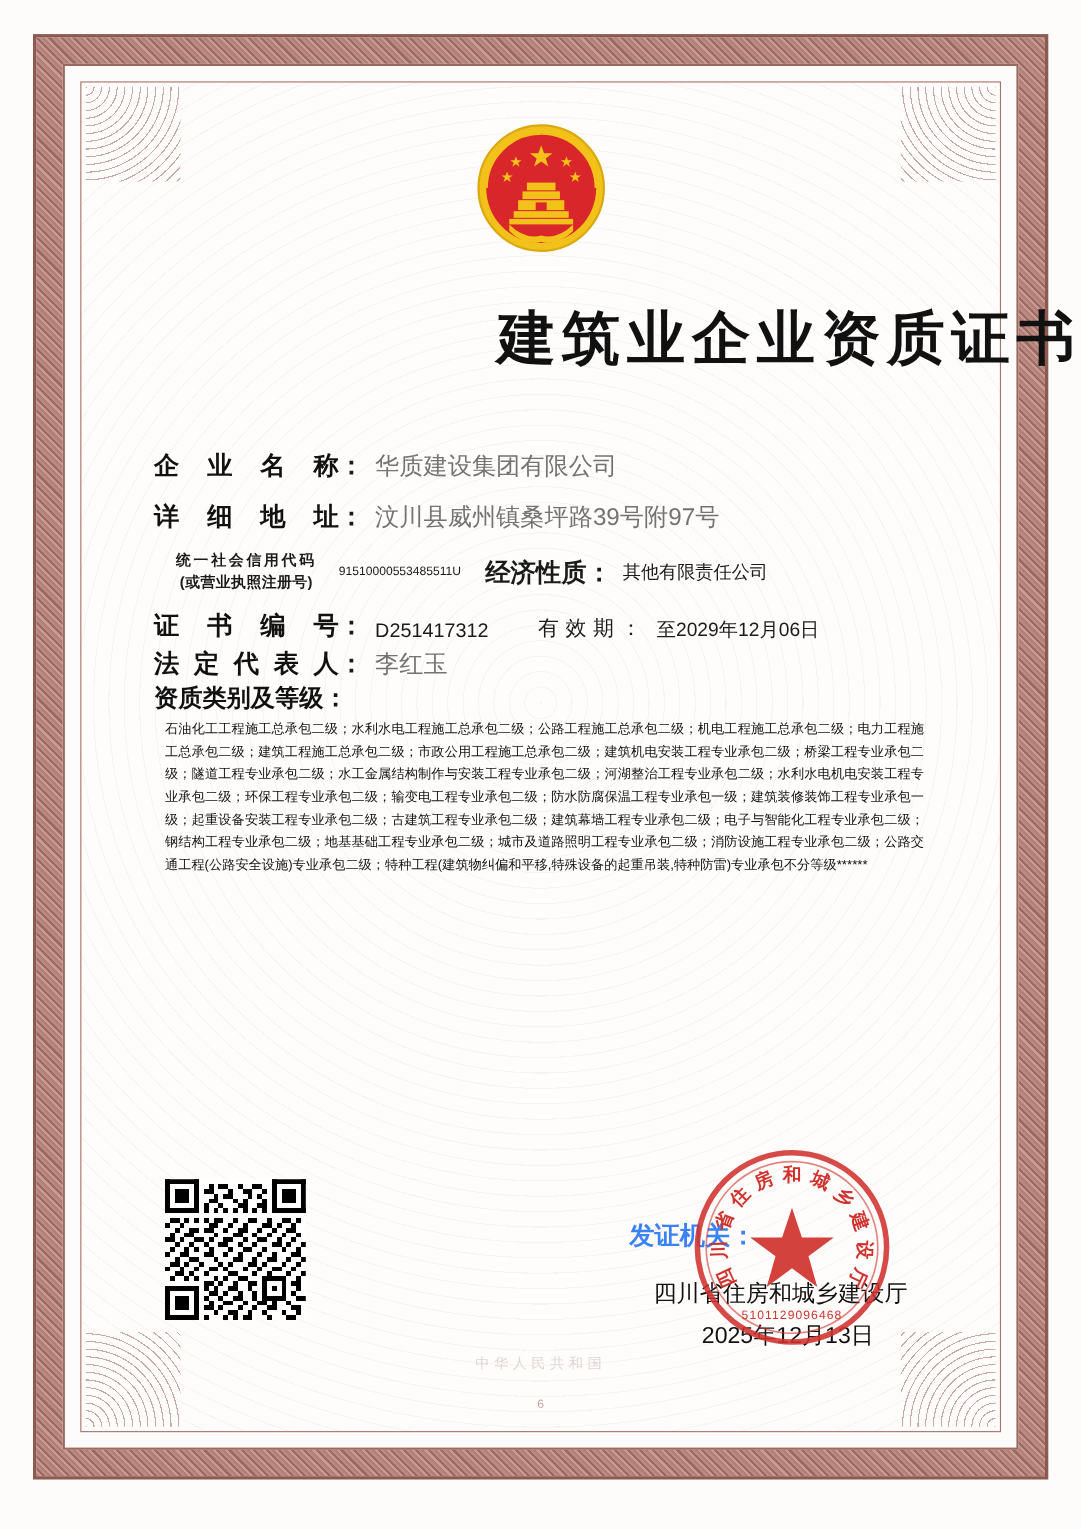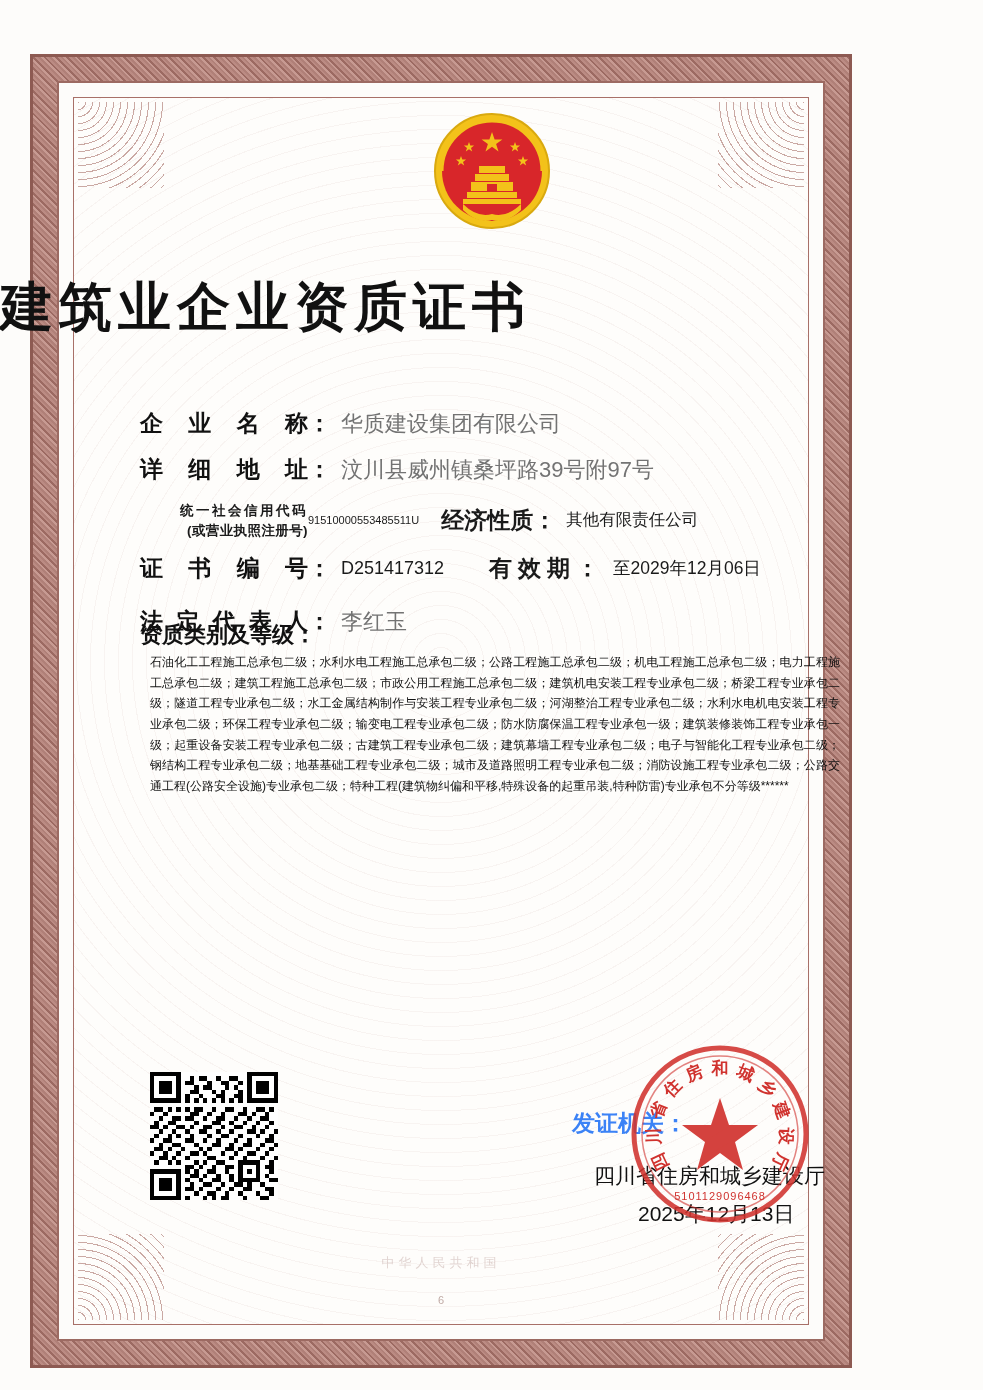--- a/index.html
+++ b/index.html
@@ -19,22 +19,22 @@
   
   .cert-page {
     position: absolute;
     left: 0; top: 0;
     width: 983px; height: 1390px;
     background: #fdfcfa;
   }
 
   .border-outer {
     position: absolute;
-    left: 30px; top: 54px;
-    width: 822px; height: 1314px;
+    left: 30px; top: 31px;
+    width: 923px; height: 1314px;
     box-sizing: border-box;
     border: 3px solid #8d5a52;
     background:
       repeating-linear-gradient(45deg,
         #b08078 0px, #b08078 2px,
         #c79a92 2px, #c79a92 4px,
         #9c6a62 4px, #9c6a62 6px,
         #bb8b83 6px, #bb8b83 8px);
   }
 
@@ -93,21 +93,21 @@
   .emblem {
     width: 150px; height: 150px;
     position: relative;
   }
 
   
   .cert-title {
     position: absolute;
     left: 0; right: 0;
     top: 272px;
-    text-align: left;
+    text-align: right;
     font-family: "DejaVu Sans", "Liberation Sans", sans-serif;
     font-size: 53px;
     font-weight: bold;
     letter-spacing: 6px;
     color: #111;
   }
 
   
   .fields {
     position: absolute;
@@ -149,21 +149,21 @@
 
   
   .row-credit {
     display: flex;
     align-items: center;
     margin-bottom: 12px;
   }
   .credit-label {
     width: 168px;
     flex: 0 0 auto;
-    text-align: right;
+    text-align: center;
     line-height: 1.28;
   }
   .credit-label .l1 {
     font-size: 13.5px;
     font-weight: bold;
     letter-spacing: 2.5px;
   }
   .credit-label .l2 {
     font-size: 13.5px;
     font-weight: bold;
@@ -181,31 +181,31 @@
   }
   .econ-value {
     font-size: 16.5px;
     margin-left: 10px;
     white-space: nowrap;
   }
 
   
   .row-certno {
     display: flex;
-    align-items: center;
-    margin-bottom: 22px;
+    align-items: flex-end;
+    margin-bottom: 4px;
   }
   .certno-value {
     font-size: 18px;
     width: 148px;
     flex: 0 0 auto;
   }
   .valid-label {
-    font-size: 23px;
-    font-weight: bold;
+    font-size: 19px;
+    font-weight: normal;
     letter-spacing: 6px;
     white-space: nowrap;
   }
   .valid-value {
     font-size: 17.5px;
     margin-left: 8px;
     white-space: nowrap;
   }
 
   

